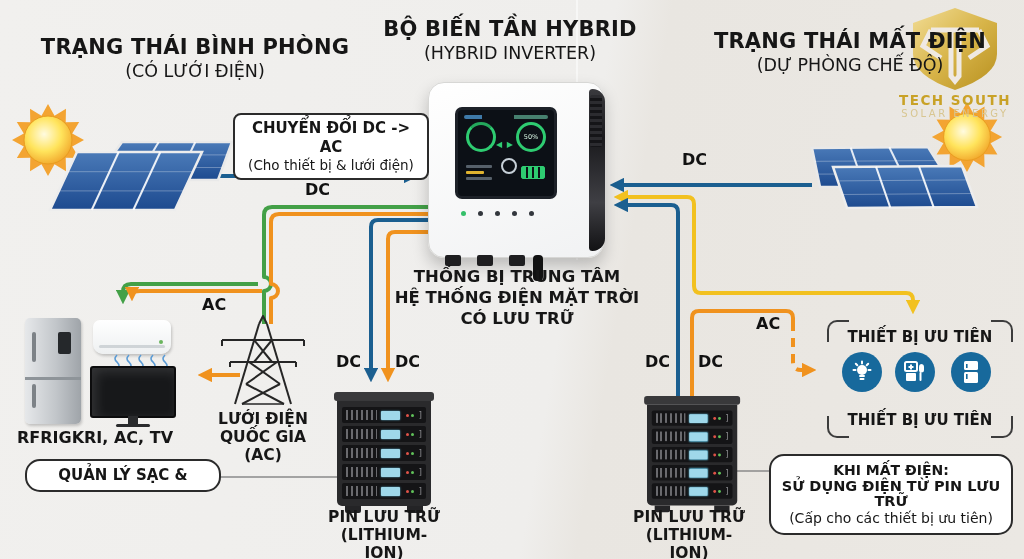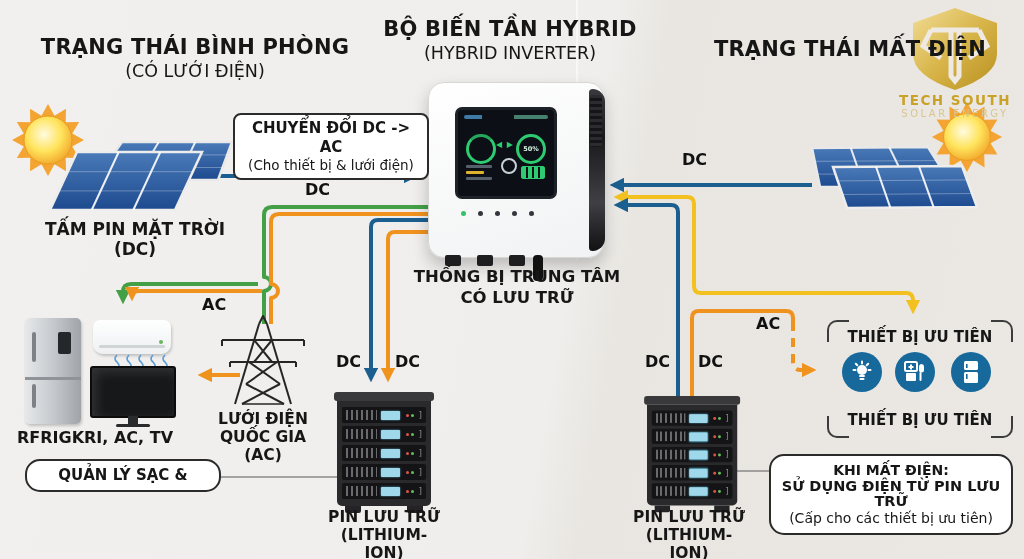--- a/index.html
+++ b/index.html
@@ -6,21 +6,21 @@
   body{font-family:"DejaVu Sans","Liberation Sans",sans-serif;color:#161616;}
   #stage{position:relative;width:1024px;height:559px;overflow:hidden;
          background:linear-gradient(100deg,#f1f0ee 0%,#efeeec 55%,#e9e6e1 60%,#ebe8e3 100%);}
   .abs{position:absolute;}
   .ctr{text-align:center;}
   
   .h-title{font-weight:bold;font-size:21px;letter-spacing:.2px;line-height:26px;}
   .h-sub{font-size:17.5px;line-height:23px;}
   .heading-left{left:28px;top:34px;width:334px;}
   .heading-center{left:382px;top:16px;width:256px;}
-  .heading-right{left:693px;top:36px;width:314px;}
+  .heading-right{left:693px;top:28px;width:314px;}
   
   .lbl{font-weight:bold;font-size:16px;line-height:20px;}
   .lbl-panels-left{left:28px;top:219px;width:214px;font-size:17px;}
   .lbl-device{left:392px;top:266px;width:250px;font-size:16.5px;line-height:21px;}
   .lbl-appliances{left:12px;top:428px;width:166px;}
   .lbl-grid{left:216px;top:410px;width:94px;font-size:15.5px;line-height:18px;}
   .lbl-batt-left{left:323px;top:508px;width:122px;font-size:15.5px;line-height:18px;}
   .lbl-batt-right{left:631px;top:508px;width:116px;font-size:15.5px;line-height:18px;}
   
   .box{background:#fff;border:2px solid #2b2b2b;border-radius:12px;padding:4px 6px;}
@@ -78,22 +78,22 @@
   .batt-right{left:647px;top:396px;transform:scale(.96);transform-origin:top left;}
   
   .inverter{left:428px;top:82px;width:174px;height:174px;background:linear-gradient(160deg,#ffffff,#f1f2f3);
             border:1px solid #d7d7d5;border-radius:16px;box-shadow:0 8px 16px rgba(0,0,0,.22);}
   .inv-side{position:absolute;right:-2px;top:6px;bottom:6px;width:16px;border-radius:4px 14px 14px 4px;
             background:linear-gradient(180deg,#3a3a3e,#1a1a1d 30%,#3f3f44 70%,#121214);}
   .inv-vent{position:absolute;right:1px;top:12px;width:12px;height:52px;
             background:repeating-linear-gradient(#2c2c30 0 3px,#151518 3px 6px);border-radius:2px;}
   .inv-screen{position:absolute;left:26px;top:24px;width:96px;height:86px;background:#0c1016;border:3px solid #1d2128;
               border-radius:7px;}
-  .gauge{position:absolute;top:24px;width:24px;height:24px;border:3px solid #2ecc71;border-radius:50%;
-         color:#d7f5e3;font-size:6.5px;display:flex;align-items:center;justify-content:center;font-weight:bold;}
+  .gauge{position:absolute;top:12px;width:24px;height:24px;border:3px solid #2ecc71;border-radius:50%;
+         color:#d7f5e3;font-size:6.5px;display:flex;align-items:center;justify-content:center;}
   .g-left{left:8px;border-top-color:#24a85c;}
   .g-right{right:8px;}
   .inv-topbar{position:absolute;left:6px;top:5px;right:6px;height:4px;
               background:linear-gradient(90deg,#3e79a8 0 22%,transparent 22% 60%,#46806f 60% 100%);border-radius:2px;}
   .inv-arrows{position:absolute;left:38px;top:30px;font-size:8px;color:#2ecc71;letter-spacing:1px;}
   .inv-center-ic{position:absolute;left:43px;top:48px;width:12px;height:12px;border:2px solid #c7d0d8;border-radius:50%;}
   .inv-batt{position:absolute;right:9px;top:56px;width:22px;height:11px;border:1.5px solid #2ecc71;border-radius:2px;
             background:repeating-linear-gradient(90deg,#2ecc71 0 4px,#0c1016 4px 6px);}
   .inv-rows{position:absolute;left:8px;top:52px;width:26px;}
   .inv-rows i{display:block;height:3px;margin:3px 0;border-radius:1px;background:#56606a;}
@@ -446,25 +446,26 @@
   <div class="abs ctr heading-left">
     <div class="h-title">TRẠNG THÁI BÌNH PHÒNG</div>
     <div class="h-sub">(CÓ LƯỚI ĐIỆN)</div>
   </div>
   <div class="abs ctr heading-center">
     <div class="h-title">BỘ BIẾN TẦN HYBRID</div>
     <div class="h-sub">(HYBRID INVERTER)</div>
   </div>
   <div class="abs ctr heading-right">
     <div class="h-title">TRẠNG THÁI MẤT ĐIỆN</div>
-  </div>
-
-  <div class="abs ctr lbl lbl-panels-left">TẤM PIN MẶT TRỜI (DC)</div>
+    <div class="h-sub">(DỰ PHÒNG CHẾ ĐỘ)</div>
+  </div>
+
   <div class="abs ctr lbl lbl-device">
     <div>THỐNG BỊ TRUNG TÂM</div>
+    <div>HỆ THỐNG ĐIỆN MẶT TRỜI</div>
     <div>CÓ LƯU TRỮ</div>
   </div>
   <div class="abs ctr lbl lbl-appliances">RFRIGKRI, AC, TV</div>
   <div class="abs ctr lbl lbl-grid">
     <div>LƯỚI ĐIỆN</div>
     <div>QUỐC GIA</div>
     <div>(AC)</div>
   </div>
   <div class="abs ctr lbl lbl-batt-left">
     <div>PIN LƯU TRỮ</div>

